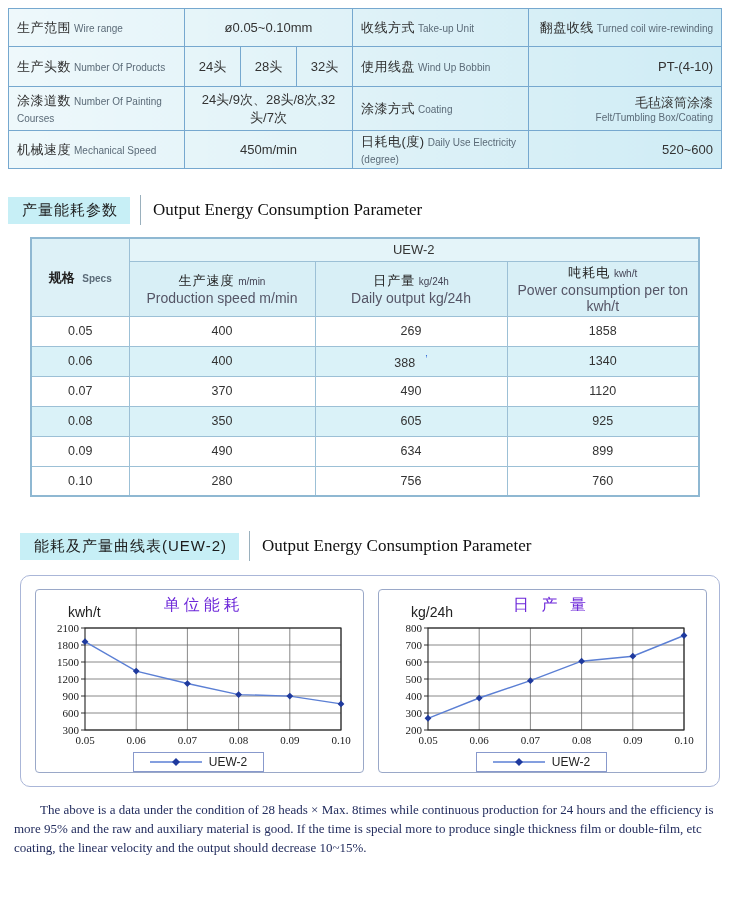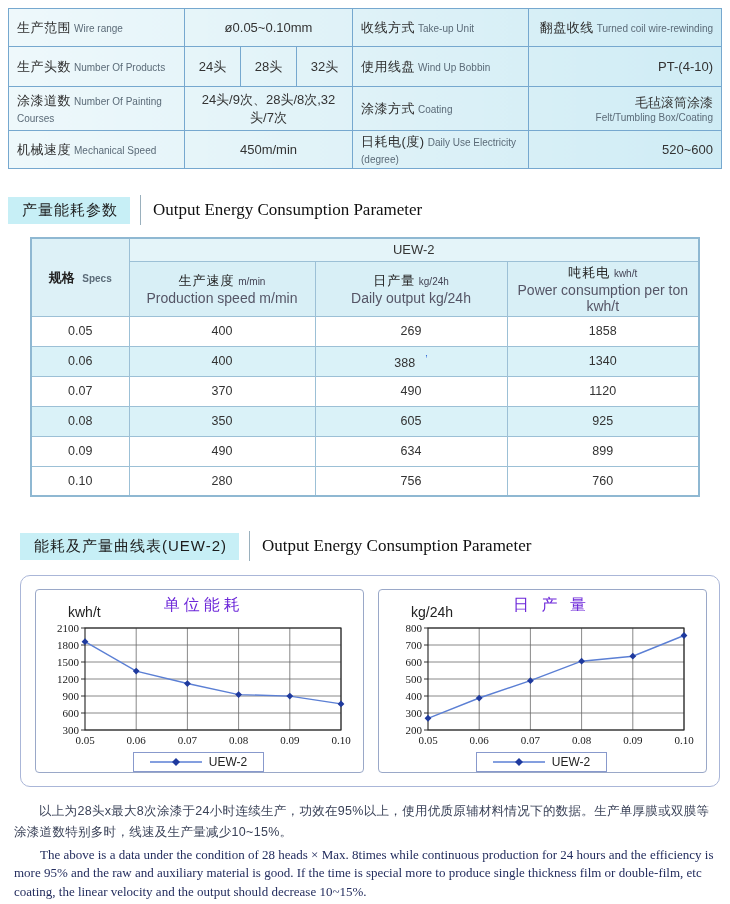--- a/index.html
+++ b/index.html
@@ -349,17 +349,16 @@
               <line x1="0" y1="5" x2="52" y2="5" stroke="#5b7fd4" stroke-width="1.3"></line>
               <path d="M26 1 L30 5 L26 9 L22 5 Z" fill="#1f3a9e"></path>
             </svg>
         </span>
         <span class="legend-label">UEW-2</span>
       </div>
     </div>
   </div>
 
   <div class="footer">
-    <p class="footer-zh">以上为28头x最大8次涂漆于24小时连续生产，功效在95%以上，使用优质原辅材料情况下的数据。生产单厚膜或双膜等涂漆道数特别多时，线速及生产量减少10~15%。</p>
     <p class="footer-en">The above is a data under the condition of 28 heads × Max. 8times while continuous production for 24 hours and the efficiency is more 95% and the raw and auxiliary material is good. If the time is special more to produce single thickness film or double-film, etc coating, the linear velocity and the output should decrease 10~15%.</p>
   </div>
 
 </div>
 
 </body></html>

